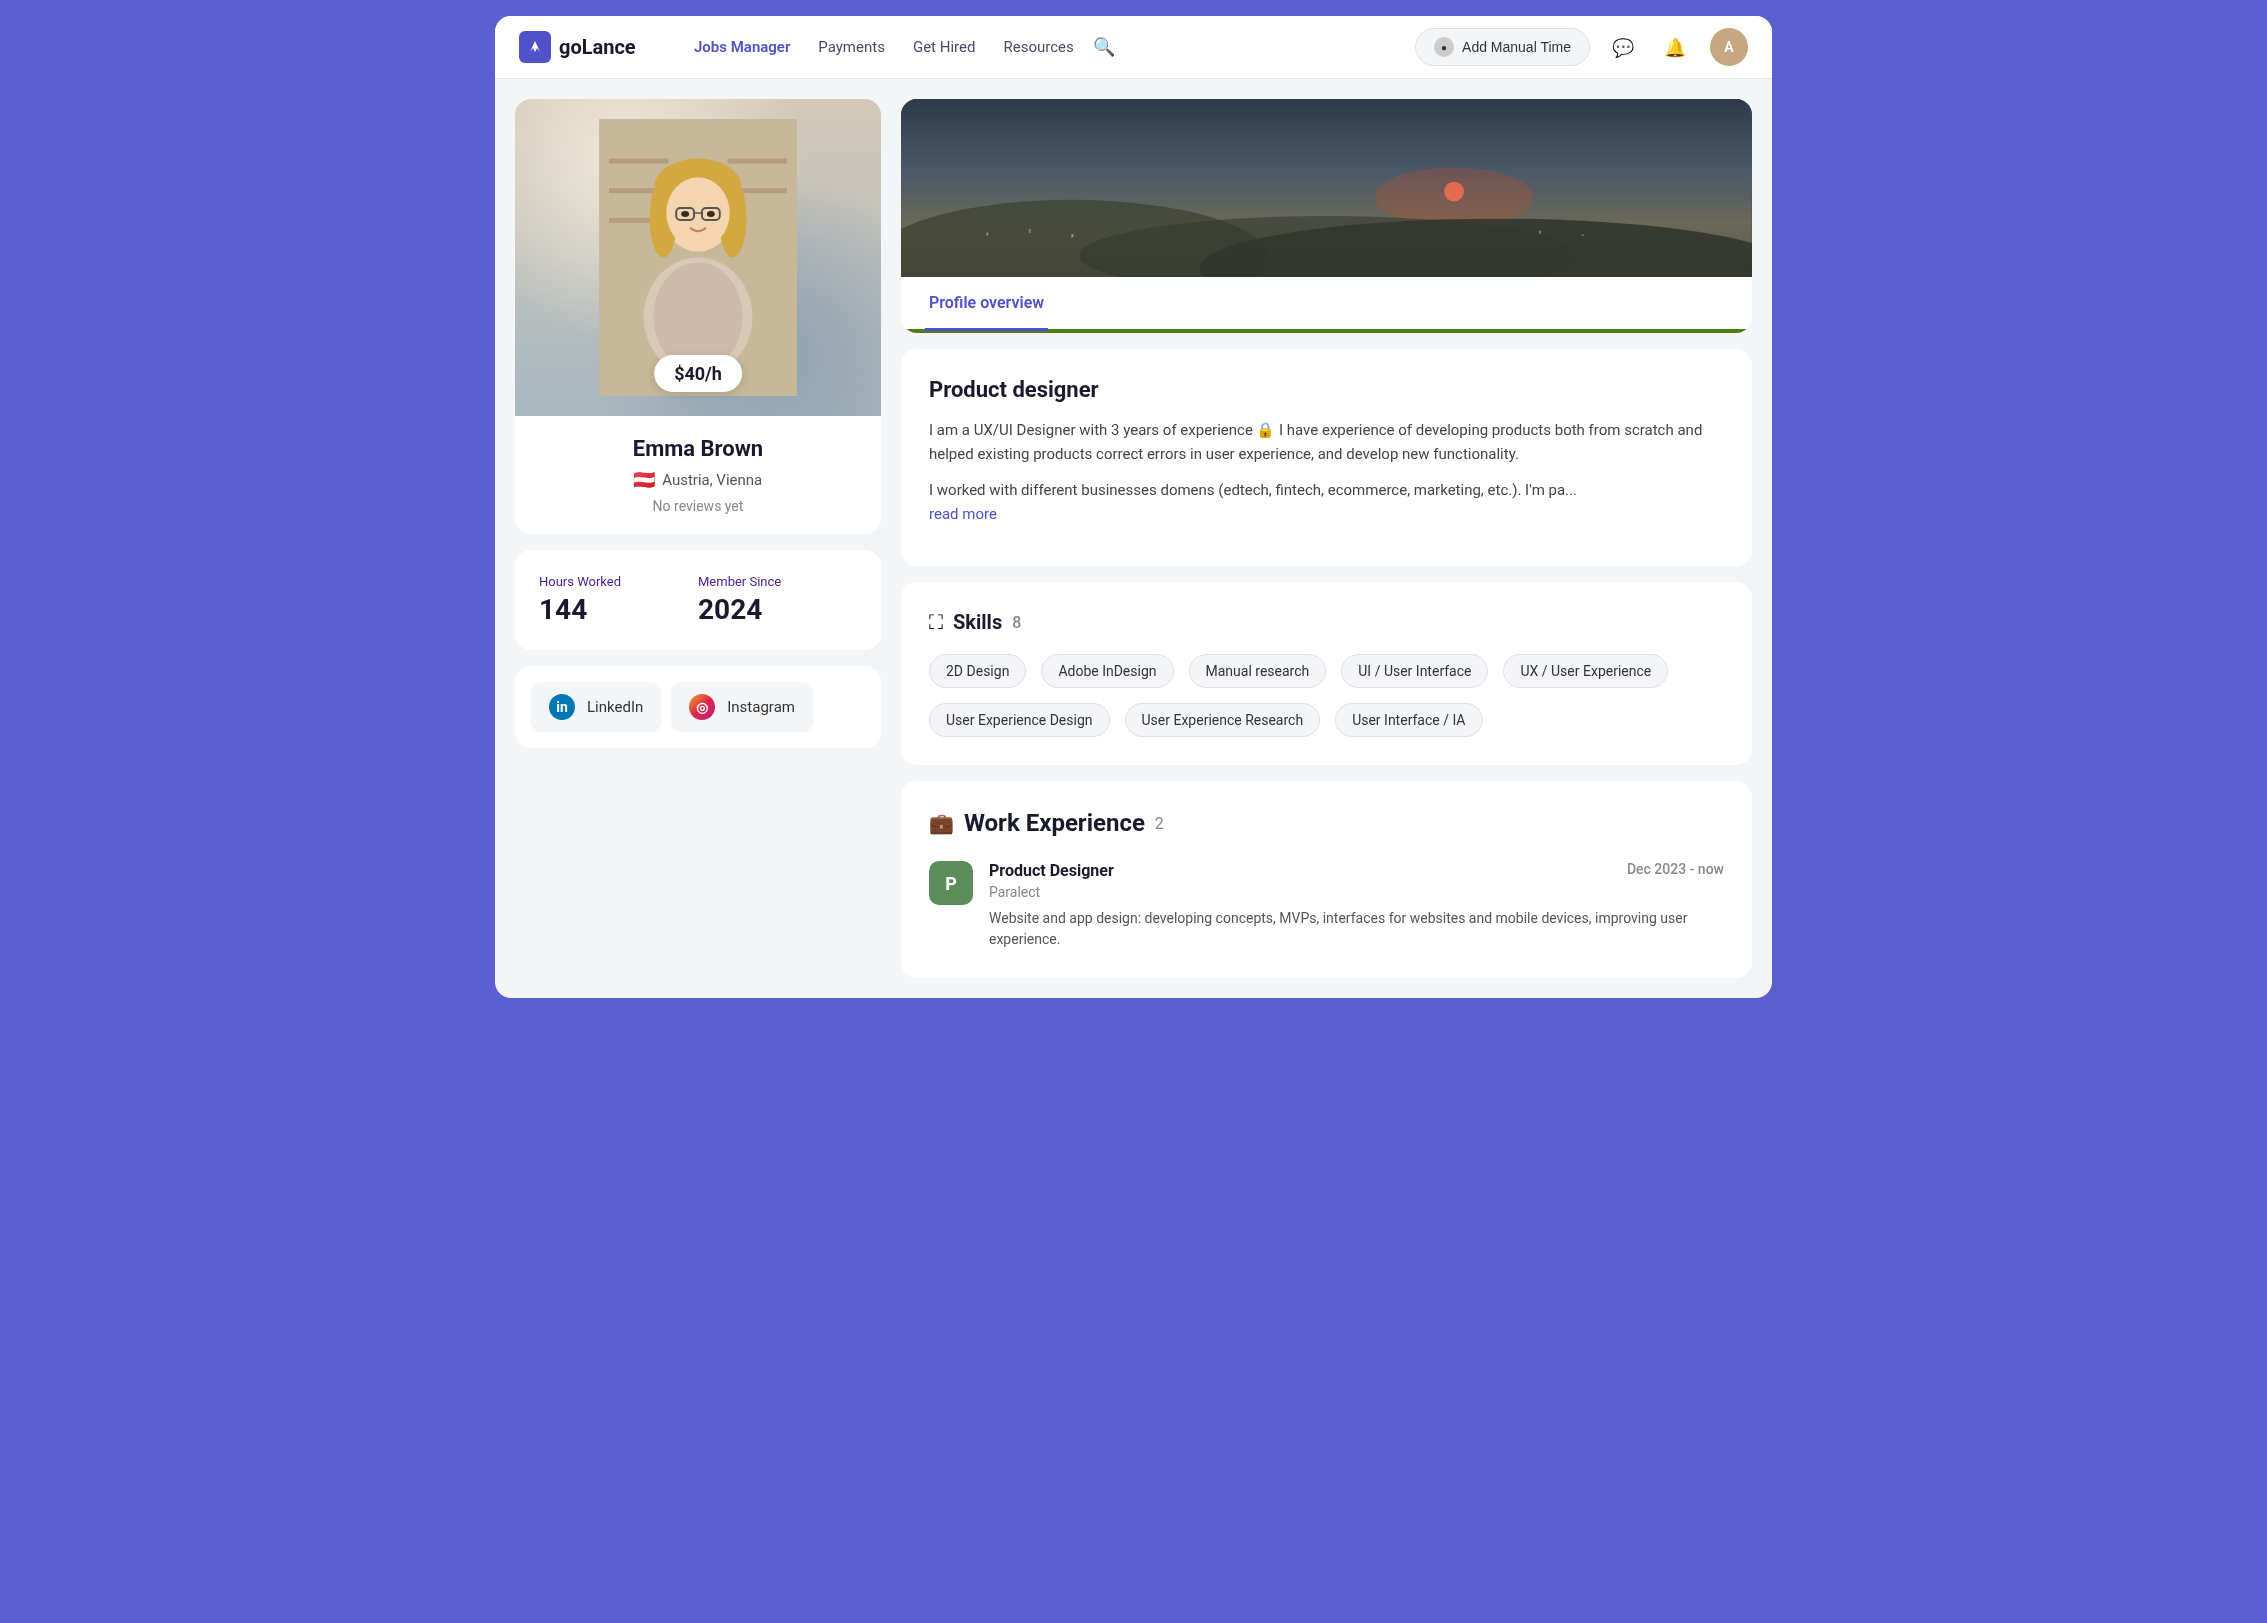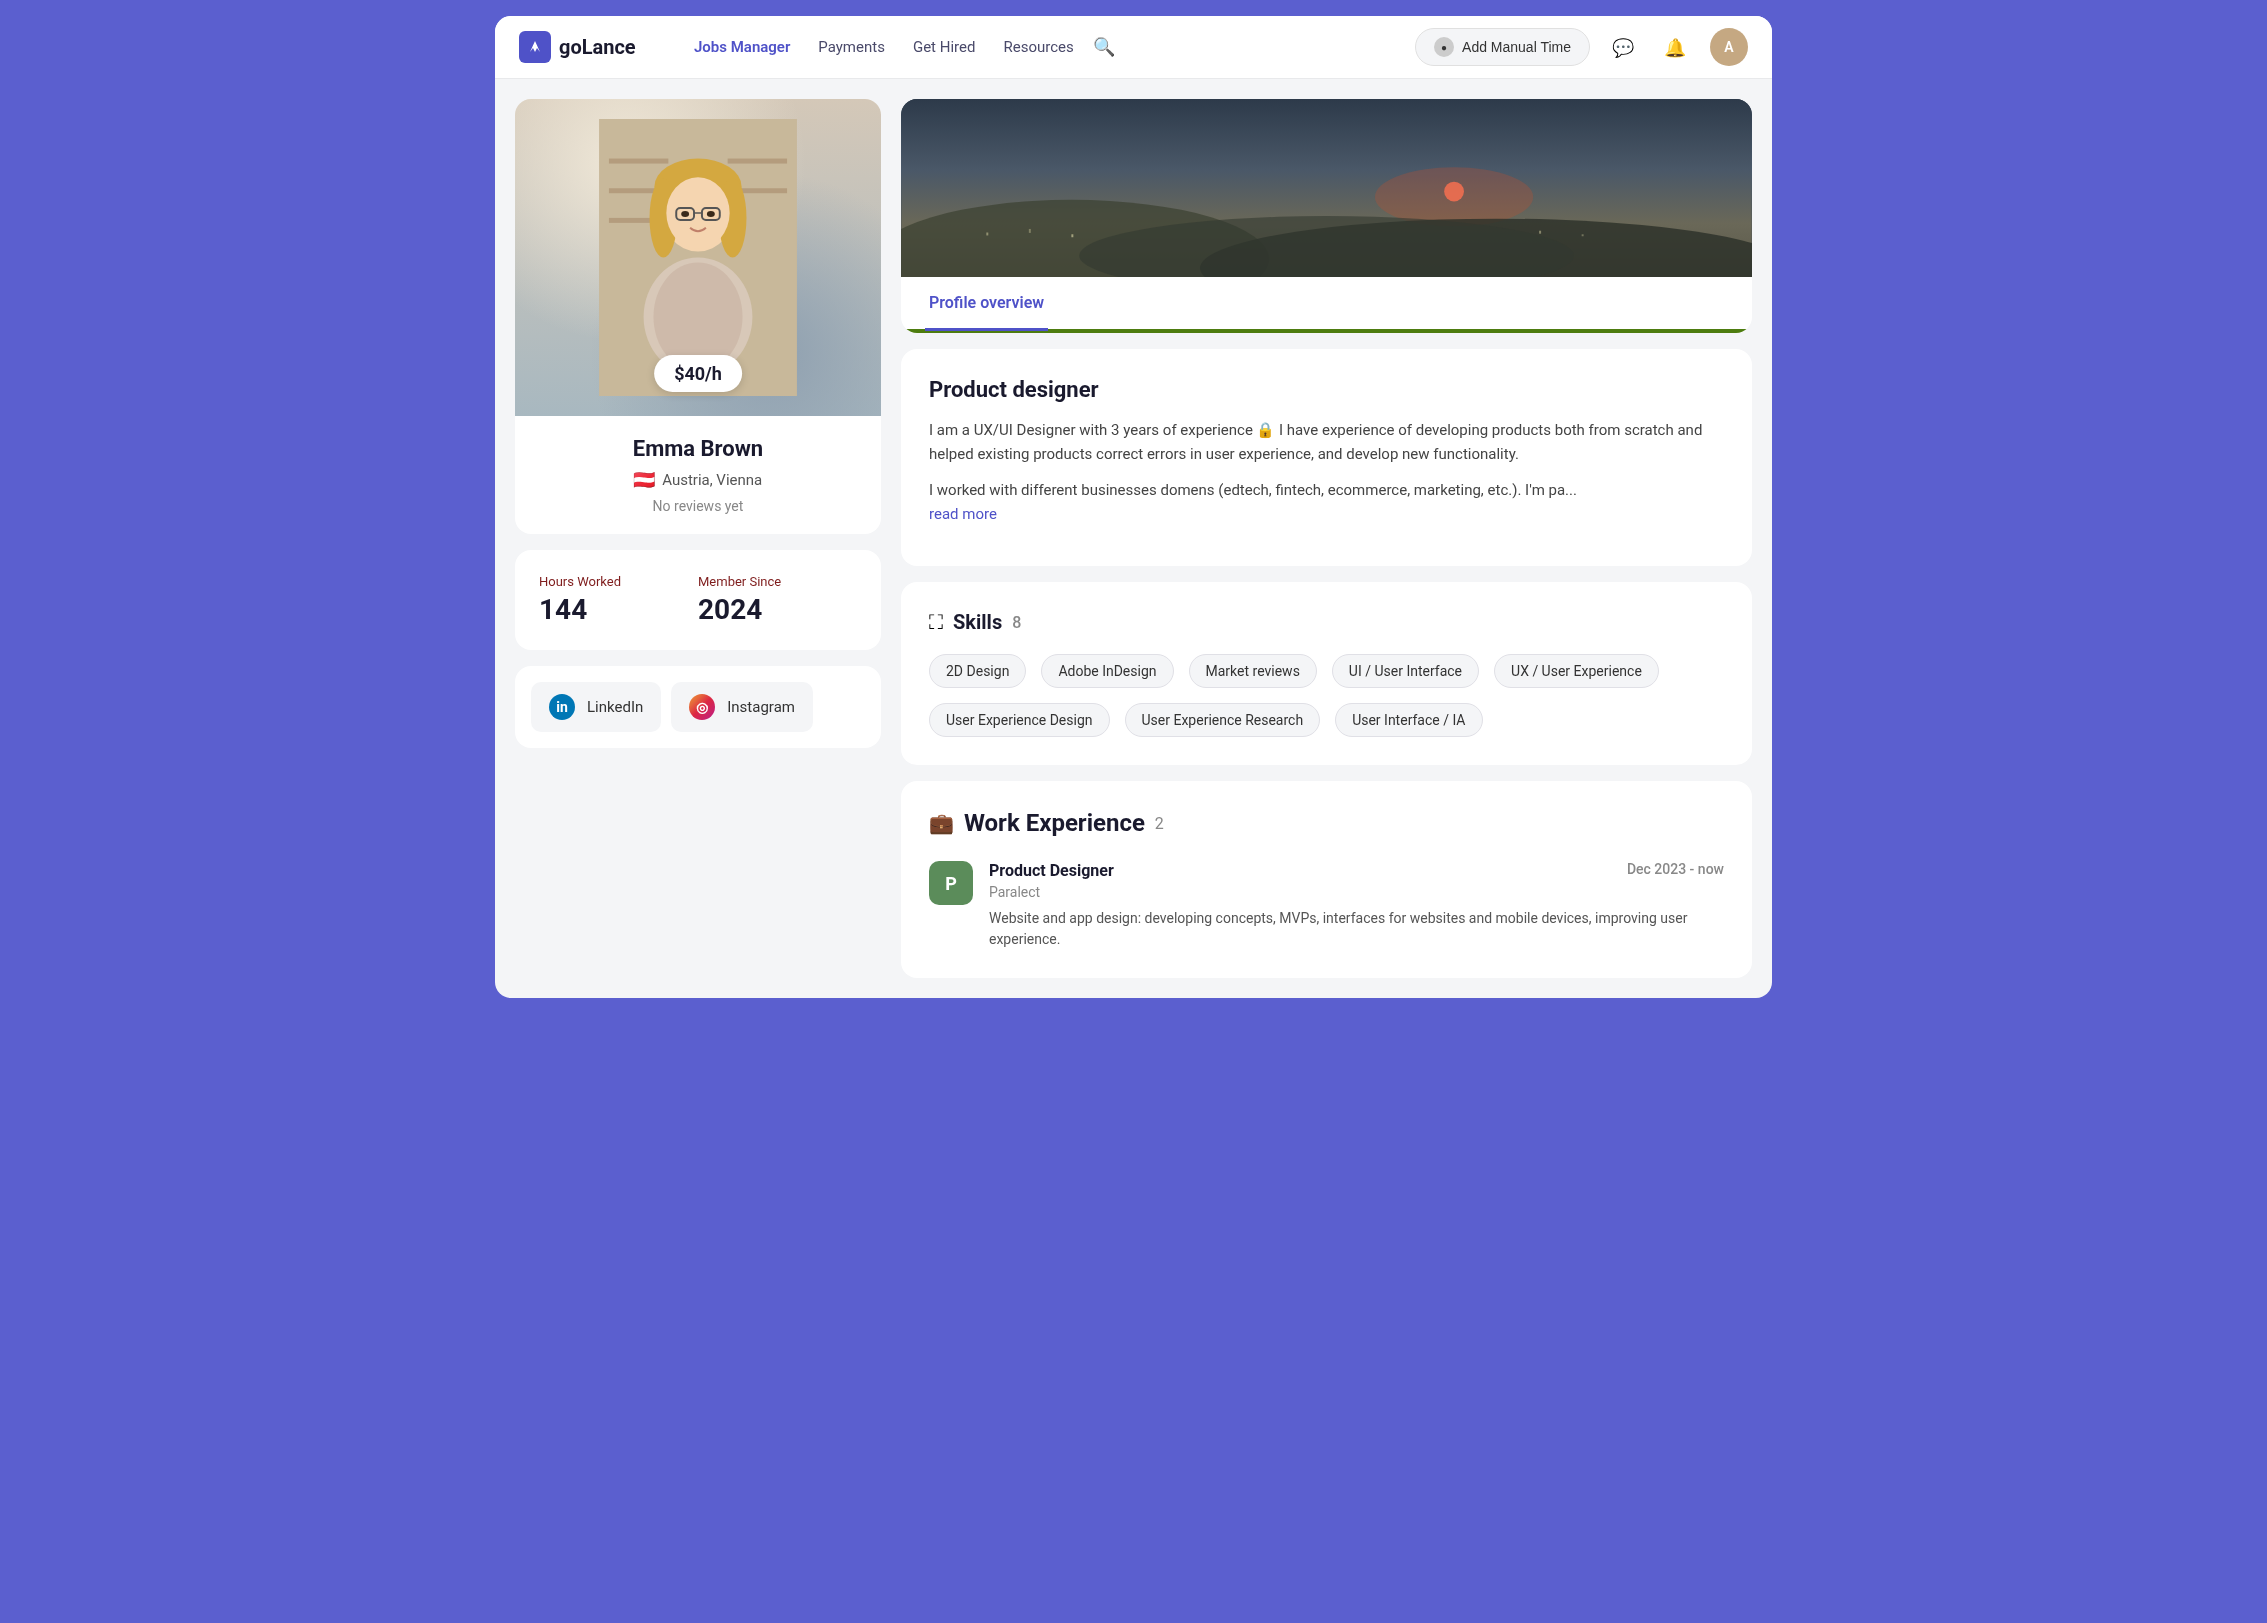--- a/index.html
+++ b/index.html
@@ -210,21 +210,21 @@
       gap: 0;
     }
     .stat-item {
       flex: 1;
       display: flex;
       flex-direction: column;
       gap: 4px;
     }
     .stat-label {
       font-size: 13px;
-      color: #7f1d1d;
+      color: #4c1d95;
     }
     .stat-value {
       font-size: 28px;
       font-weight: 700;
       color: #1a1a2e;
     }
     .social-card {
       background: #fff;
       border-radius: 16px;
       padding: 16px;
@@ -611,21 +611,21 @@
 
       <div class="skills-card">
         <div class="skills-header">
           <span class="skills-icon">⛶</span>
           <span class="skills-title">Skills</span>
           <span class="skills-count">8</span>
         </div>
         <div class="skills-tags">
           <div class="skill-tag">2D Design</div>
           <div class="skill-tag">Adobe InDesign</div>
-          <div class="skill-tag">Market reviews</div>
+          <div class="skill-tag">Manual research</div>
           <div class="skill-tag">UI / User Interface</div>
           <div class="skill-tag">UX / User Experience</div>
           <div class="skill-tag">User Experience Design</div>
           <div class="skill-tag">User Experience Research</div>
           <div class="skill-tag">User Interface / IA</div>
         </div>
       </div>
 
       <div class="work-exp-card">
         <div class="work-exp-header">

